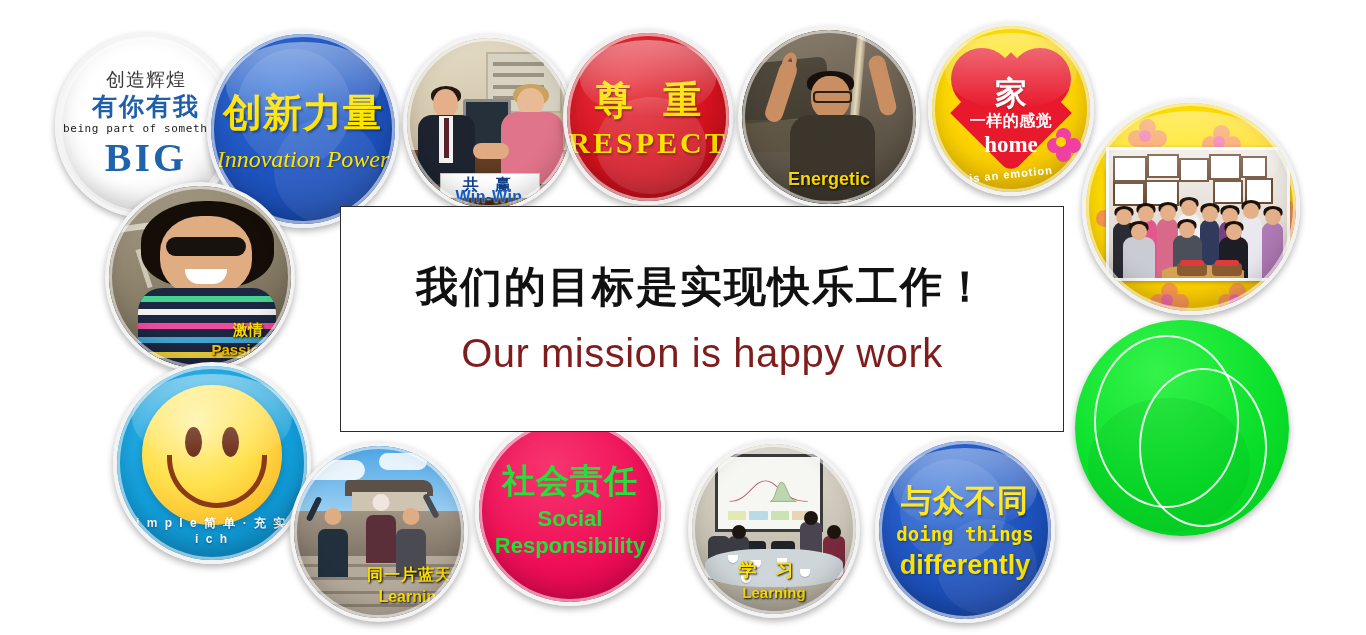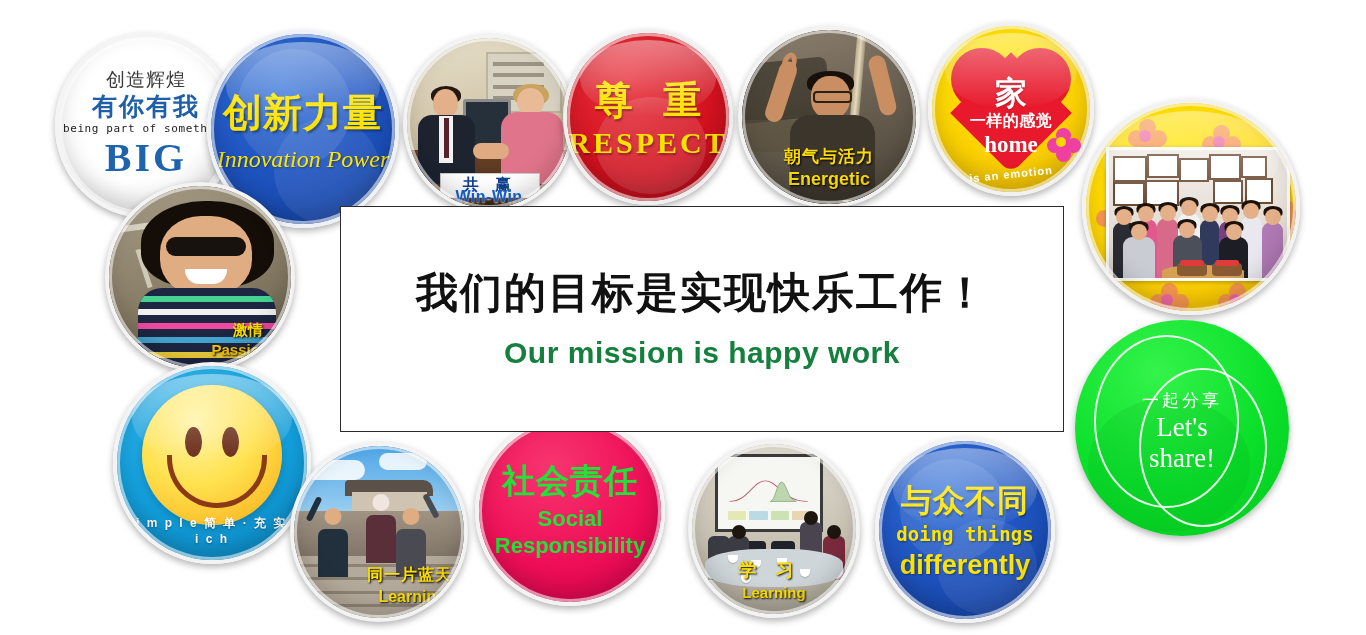--- a/index.html
+++ b/index.html
@@ -208,21 +208,21 @@
   #b-share .dk{position:absolute;left:6%;top:36%;width:76%;height:62%;border-radius:50%;background:rgba(0,150,20,.13);}
   #b-share .txt{position:absolute;left:50%;top:52%;transform:translate(-50%,-50%);color:#fff;width:100%;}
   #b-share .l1{font-size:17px;letter-spacing:3px;}
   #b-share .l2{font-size:27px;font-family:"Liberation Serif",serif;line-height:1.15;}
   #b-share .l3{font-size:27px;font-family:"Liberation Serif",serif;line-height:1.15;}
 
   
   #banner{position:absolute;left:340px;top:206px;width:722px;height:224px;background:#ffffff;border:1px solid #2b2b2b;z-index:40;
     display:flex;flex-direction:column;align-items:center;justify-content:center;}
   #banner .cn{font-size:42px;font-weight:bold;color:#111;letter-spacing:2px;line-height:1.2;font-family:"DejaVu Sans",sans-serif;}
-  #banner .en{font-size:30px;font-weight:bold;color:#15803d;letter-spacing:.5px;margin-top:18px;font-family:"Liberation Sans",sans-serif;}
+  #banner .en{font-size:40px;font-weight:normal;color:#7f1d1d;letter-spacing:.5px;margin-top:18px;font-family:"Liberation Sans",sans-serif;}
 </style>
 </head>
 <body>
 
 <div id="stage">
 
   <div class="bubble" id="b-big">
     <div class="inner">
       <div class="l1">创造辉煌</div>
       <div class="l2">有你有我</div>
@@ -295,21 +295,20 @@
         <div class="arm1">
             <div class="en-ok"></div>
           </div>
         <div class="arm2"></div>
         <div class="hair"></div>
           <div class="head"></div>
           <div class="glass"></div>
           <div class="body"></div>
       </div>
     </div>
-    <div class="cn">朝气与活力</div>
     <div class="en">Energetic</div>
     <div class="rim"></div>
   </div>
 
   <div class="bubble" id="b-home">
     <div class="heart">
       <div class="lobe l"></div>
         <div class="lobe r"></div>
         <div class="tip"></div>
     </div>
@@ -568,25 +567,20 @@
       <div class="l3">differently</div>
     </div>
     <div class="gloss"></div>
     <div class="rim"></div>
   </div>
 
   <div class="bubble" id="b-share">
     <div class="dk"></div>
     <div class="ring1"></div>
     <div class="ring2"></div>
-    <div class="txt">
-      <div class="l1">一起分享</div>
-      <div class="l2">Let's</div>
-      <div class="l3">share!</div>
-    </div>
   </div>
 
   <div id="banner">
     <div class="cn">我们的目标是实现快乐工作！</div>
     <div class="en">Our mission is happy work</div>
   </div>
 
 </div>
 
 </body></html>

